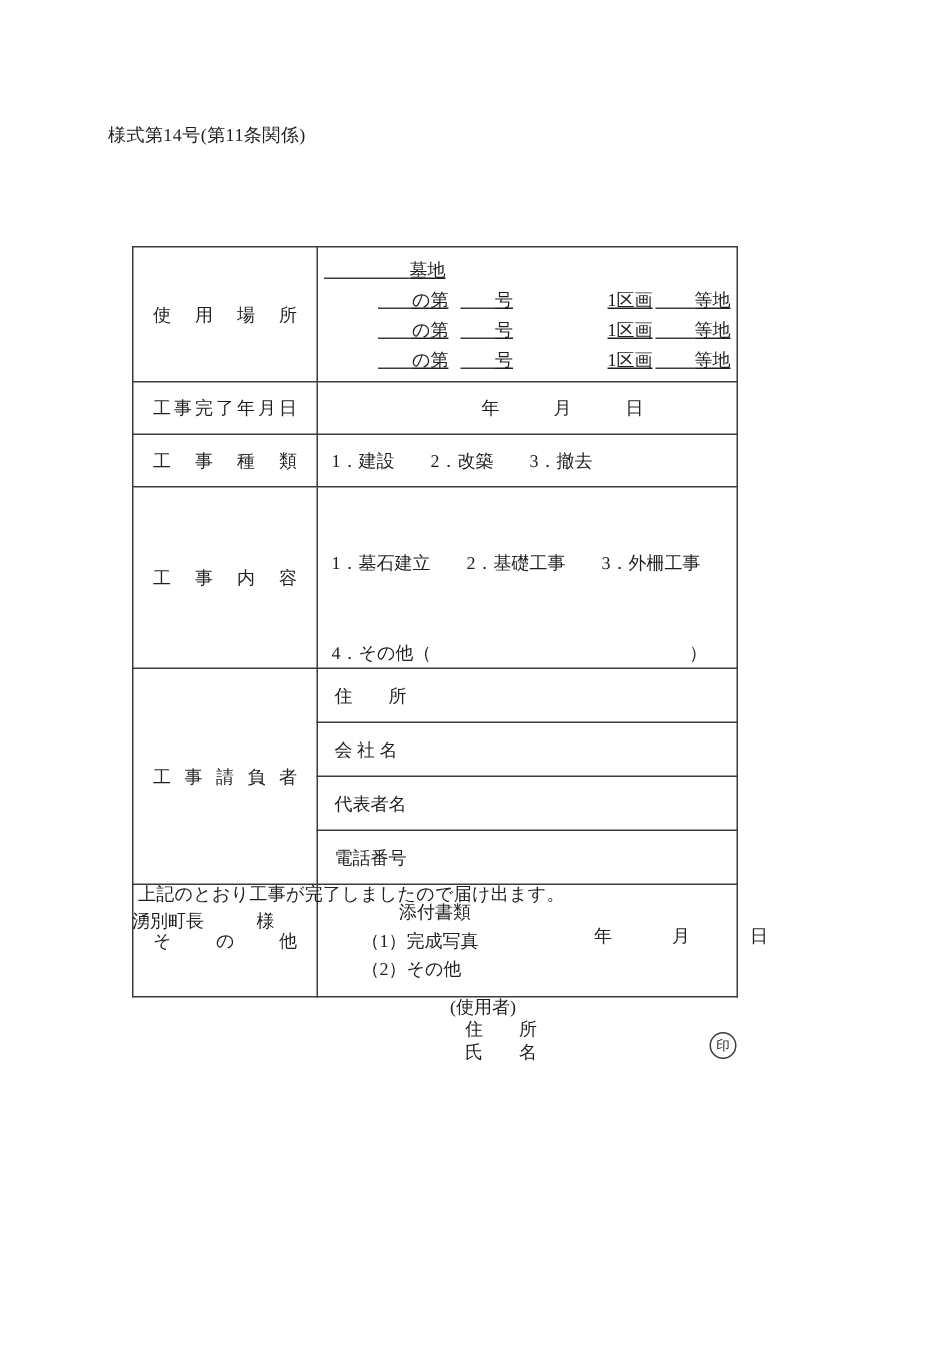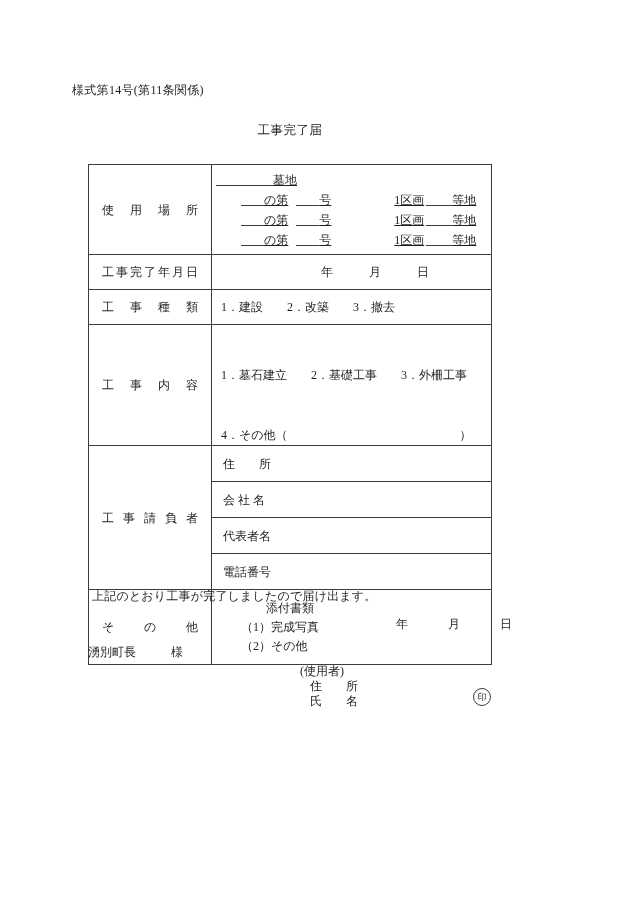--- a/index.html
+++ b/index.html
@@ -51,21 +51,21 @@
   td.val { padding: 0 6px 0 9px; }
   tr.r-usage td { height: 84px; }
   tr.r-date td { height: 34px; }
   tr.r-type td { height: 34px; }
   tr.r-content td { height: 52px; }
   tr.r-sub td { height: 35px; }
   tr.r-other td { height: 66px; }
 
   td.val-usage { padding: 3px 4px 2px 4px; text-decoration: underline; }
   .uloc-line { line-height: 20px; white-space: nowrap; }
-  .uloc-lot { margin-left: 25px; }
+  .uloc-lot { margin-left: 25px; text-align: right; }
   .blank {
     display: inline-block;
     border-bottom: 1px solid #3c3c3c;
     height: 12px;
     vertical-align: -2px;
   }
   .w57 { width: 57px; }
   .w23 { width: 23px; }
   .w26 { width: 26px; }
   .ml8 { margin-left: 8px; }
@@ -93,21 +93,21 @@
   .bottom-date {
     position: absolute;
     left: 396px;
     top: 616px;
     display: flex;
     gap: 40px;
   }
   .addressee {
     position: absolute;
     left: 88px;
-    top: 644px;
+    top: 606px;
     display: flex;
     gap: 35px;
   }
   .signer {
     position: absolute;
     left: 300px;
     top: 664px;
     line-height: 15px;
   }
   .signer-line { padding-left: 10px; line-height: 15px; }
@@ -124,21 +124,20 @@
     text-align: center;
   }
 </style>
 </head>
 <body>
 
 <div class="sheet">
 
   <div class="form-id">様式第14号(第11条関係)</div>
 
-  <div class="doc-title">工事完了届</div>
 
   <table class="form-table">
     <colgroup>
         <col style="width:123px">
         <col>
       </colgroup>
 
     <tbody>
         <tr class="r-usage">
       <td class="lbl">使　用　場　所</td>

